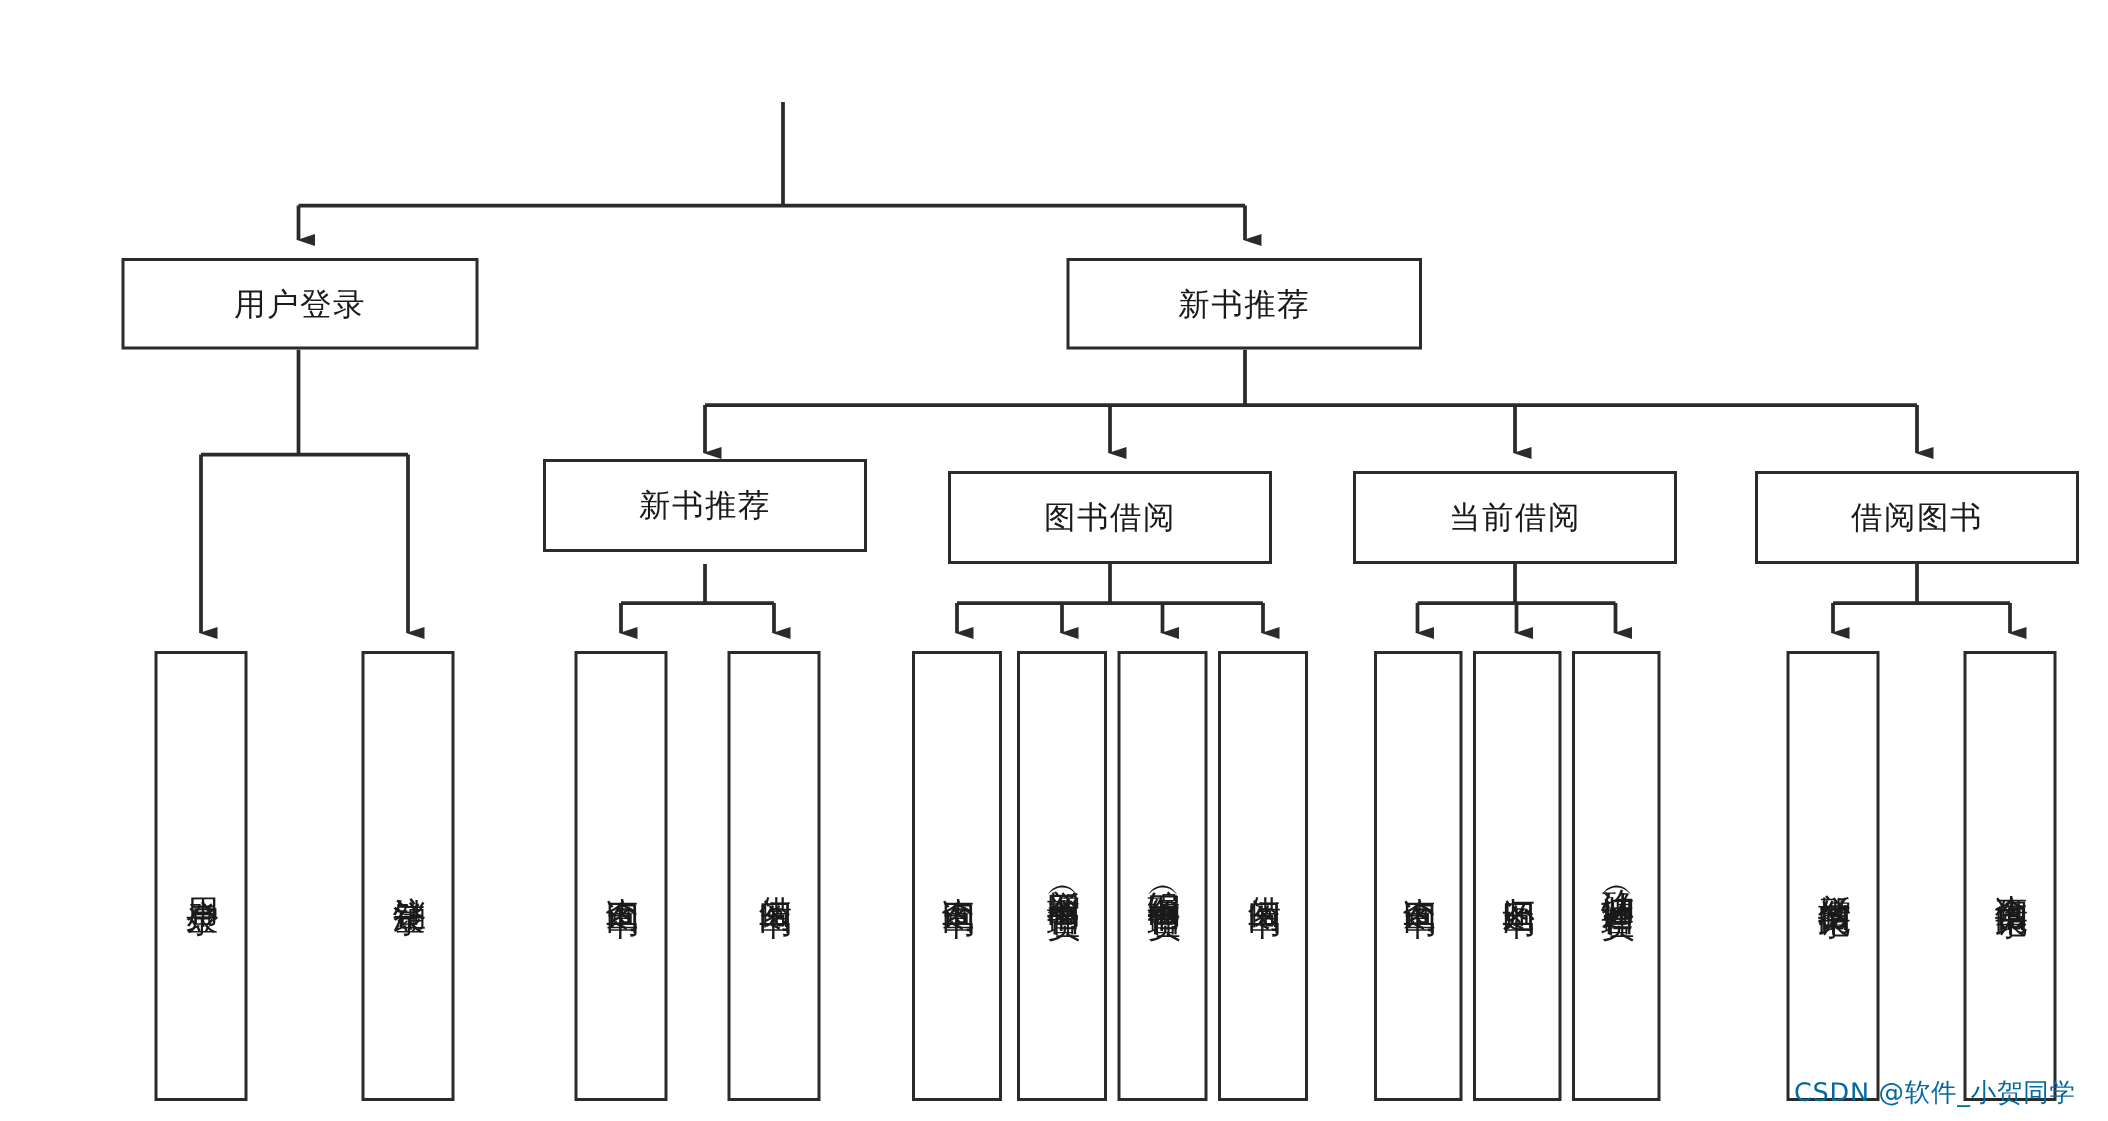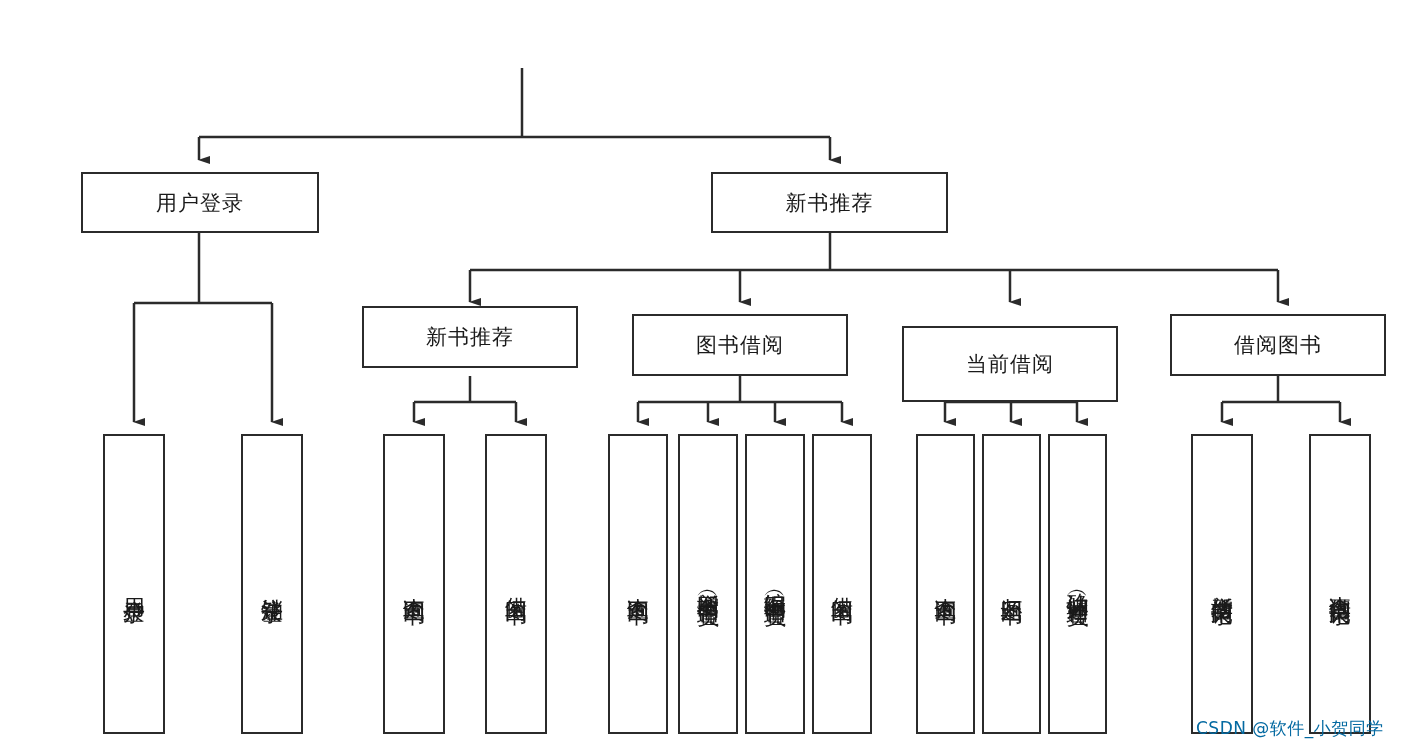--- a/index.html
+++ b/index.html
@@ -124,21 +124,21 @@
   <div class="node horiz" style="left:711px; top:172px; width:237px; height:61px;">
     <span>新书推荐</span>
   </div>
 
   <div class="node horiz" style="left:362px; top:306px; width:216px; height:62px;">
     <span>新书推荐</span>
   </div>
   <div class="node horiz" style="left:632px; top:314px; width:216px; height:62px;justify-content:center;">
     <span>图书借阅</span>
   </div>
-  <div class="node horiz" style="left:902px; top:326px; width:216px; height:76px;">
+  <div class="node horiz" style="left:902px; top:314px; width:216px; height:62px;">
     <span>当前借阅</span>
   </div>
   <div class="node horiz" style="left:1170px; top:314px; width:216px; height:62px;">
     <span>借阅图书</span>
   </div>
 
   <div class="node vert" style="left:103px; top:434px; width:62px; height:300px;">
     <span class="vtext">用户登录</span>
   </div>
   <div class="node vert" style="left:241px; top:434px; width:62px; height:300px;">

